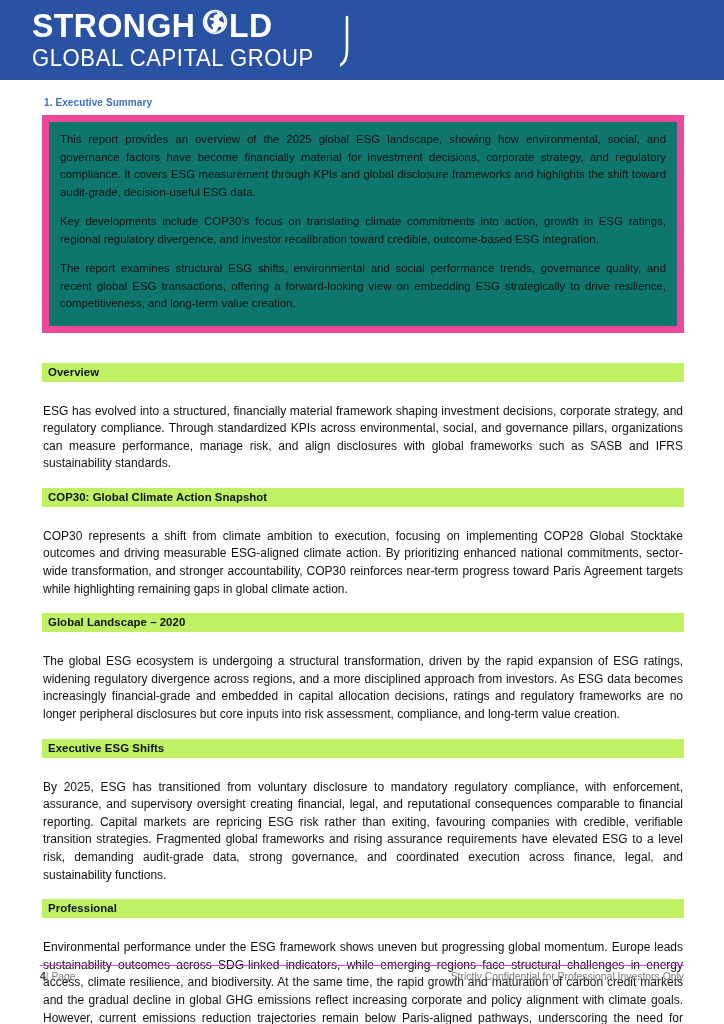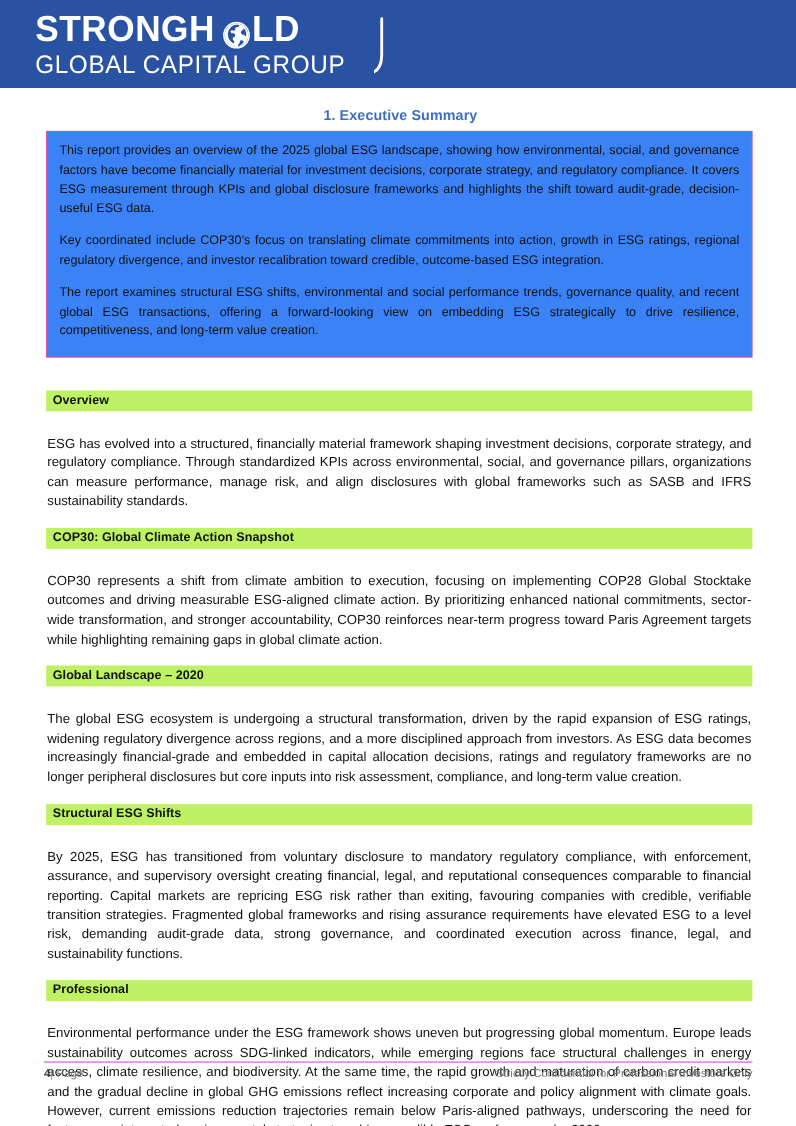--- a/index.html
+++ b/index.html
@@ -33,21 +33,21 @@
   }
   .logo {
     position: absolute;
     left: 32px;
     top: 8px;
     width: 360px;
     height: 66px;
   }
   .logo-top {
     display: flex;
-    align-items: flex-end;
+    align-items: flex-start;
     height: 36px;
     line-height: 36px;
   }
   .logo-word {
     font-family: "Liberation Sans", sans-serif;
     font-weight: bold;
     font-size: 33px;
     letter-spacing: 0.5px;
     color: #ffffff;
     transform: scaleX(0.97);
@@ -83,30 +83,29 @@
 
   
   .content {
     padding: 0 40px 0 42px;
     box-sizing: border-box;
   }
 
   .section-title {
     color: #3c6fc0;
     font-weight: bold;
-    font-size: 13px;
+    font-size: 10px;
     margin: 17px 0 7px 2px;
     letter-spacing: 0.1px;
-    text-align: center;
   }
 
   
   .summary-box {
-    border: 1px solid #ec4899;
-    background: #3b82f6;
+    border: 7px solid #ec4899;
+    background: #0f766e;
     padding: 9px 11px 11px 11px;
     box-sizing: border-box;
   }
   .summary-box p {
     margin: 0 0 12px 0;
     font-size: 11.4px;
     line-height: 17.5px;
     text-align: justify;
     color: #111111;
   }
@@ -179,34 +178,34 @@
       </svg>
     </div>
   </div>
 
   <div class="content">
 
     <div class="section-title">1. Executive Summary</div>
 
     <div class="summary-box">
       <p>This report provides an overview of the 2025 global ESG landscape, showing how environmental, social, and governance factors have become financially material for investment decisions, corporate strategy, and regulatory compliance. It covers ESG measurement through KPIs and global disclosure frameworks and highlights the shift toward audit-grade, decision-useful ESG data.</p>
-      <p>Key coordinated include COP30’s focus on translating climate commitments into action, growth in ESG ratings, regional regulatory divergence, and investor recalibration toward credible, outcome-based ESG integration.</p>
+      <p>Key developments include COP30’s focus on translating climate commitments into action, growth in ESG ratings, regional regulatory divergence, and investor recalibration toward credible, outcome-based ESG integration.</p>
       <p>The report examines structural ESG shifts, environmental and social performance trends, governance quality, and recent global ESG transactions, offering a forward-looking view on embedding ESG strategically to drive resilience, competitiveness, and long-term value creation.</p>
     </div>
 
     <div class="band first">Overview</div>
     <div class="body-text">ESG has evolved into a structured, financially material framework shaping investment decisions, corporate strategy, and regulatory compliance. Through standardized KPIs across environmental, social, and governance pillars, organizations can measure performance, manage risk, and align disclosures with global frameworks such as SASB and IFRS sustainability standards.</div>
 
     <div class="band">COP30: Global Climate Action Snapshot</div>
     <div class="body-text">COP30 represents a shift from climate ambition to execution, focusing on implementing COP28 Global Stocktake outcomes and driving measurable ESG-aligned climate action. By prioritizing enhanced national commitments, sector-wide transformation, and stronger accountability, COP30 reinforces near-term progress toward Paris Agreement targets while highlighting remaining gaps in global climate action.</div>
 
     <div class="band">Global Landscape – 2020</div>
     <div class="body-text">The global ESG ecosystem is undergoing a structural transformation, driven by the rapid expansion of ESG ratings, widening regulatory divergence across regions, and a more disciplined approach from investors. As ESG data becomes increasingly financial-grade and embedded in capital allocation decisions, ratings and regulatory frameworks are no longer peripheral disclosures but core inputs into risk assessment, compliance, and long-term value creation.</div>
 
-    <div class="band">Structural ESG Shifts</div>
+    <div class="band">Executive ESG Shifts</div>
     <div class="body-text">By 2025, ESG has transitioned from voluntary disclosure to mandatory regulatory compliance, with enforcement, assurance, and supervisory oversight creating financial, legal, and reputational consequences comparable to financial reporting. Capital markets are repricing ESG risk rather than exiting, favouring companies with credible, verifiable transition strategies. Fragmented global frameworks and rising assurance requirements have elevated ESG to a level risk, demanding audit-grade data, strong governance, and coordinated execution across finance, legal, and sustainability functions.</div>
 
     <div class="band">Professional</div>
     <div class="body-text">Environmental performance under the ESG framework shows uneven but progressing global momentum. Europe leads sustainability outcomes across SDG-linked indicators, while emerging regions face structural challenges in energy access, climate resilience, and biodiversity. At the same time, the rapid growth and maturation of carbon credit markets and the gradual decline in global GHG emissions reflect increasing corporate and policy alignment with climate goals. However, current emissions reduction trajectories remain below Paris-aligned pathways, underscoring the need for faster, more integrated environmental strategies to achieve credible ESG performance by 2030.</div>
 
   </div>
 
   <div class="footer">
     <div class="footer-left">
       <span class="footer-page-num">4</span><span class="footer-sep">|</span> <span>Page</span>

